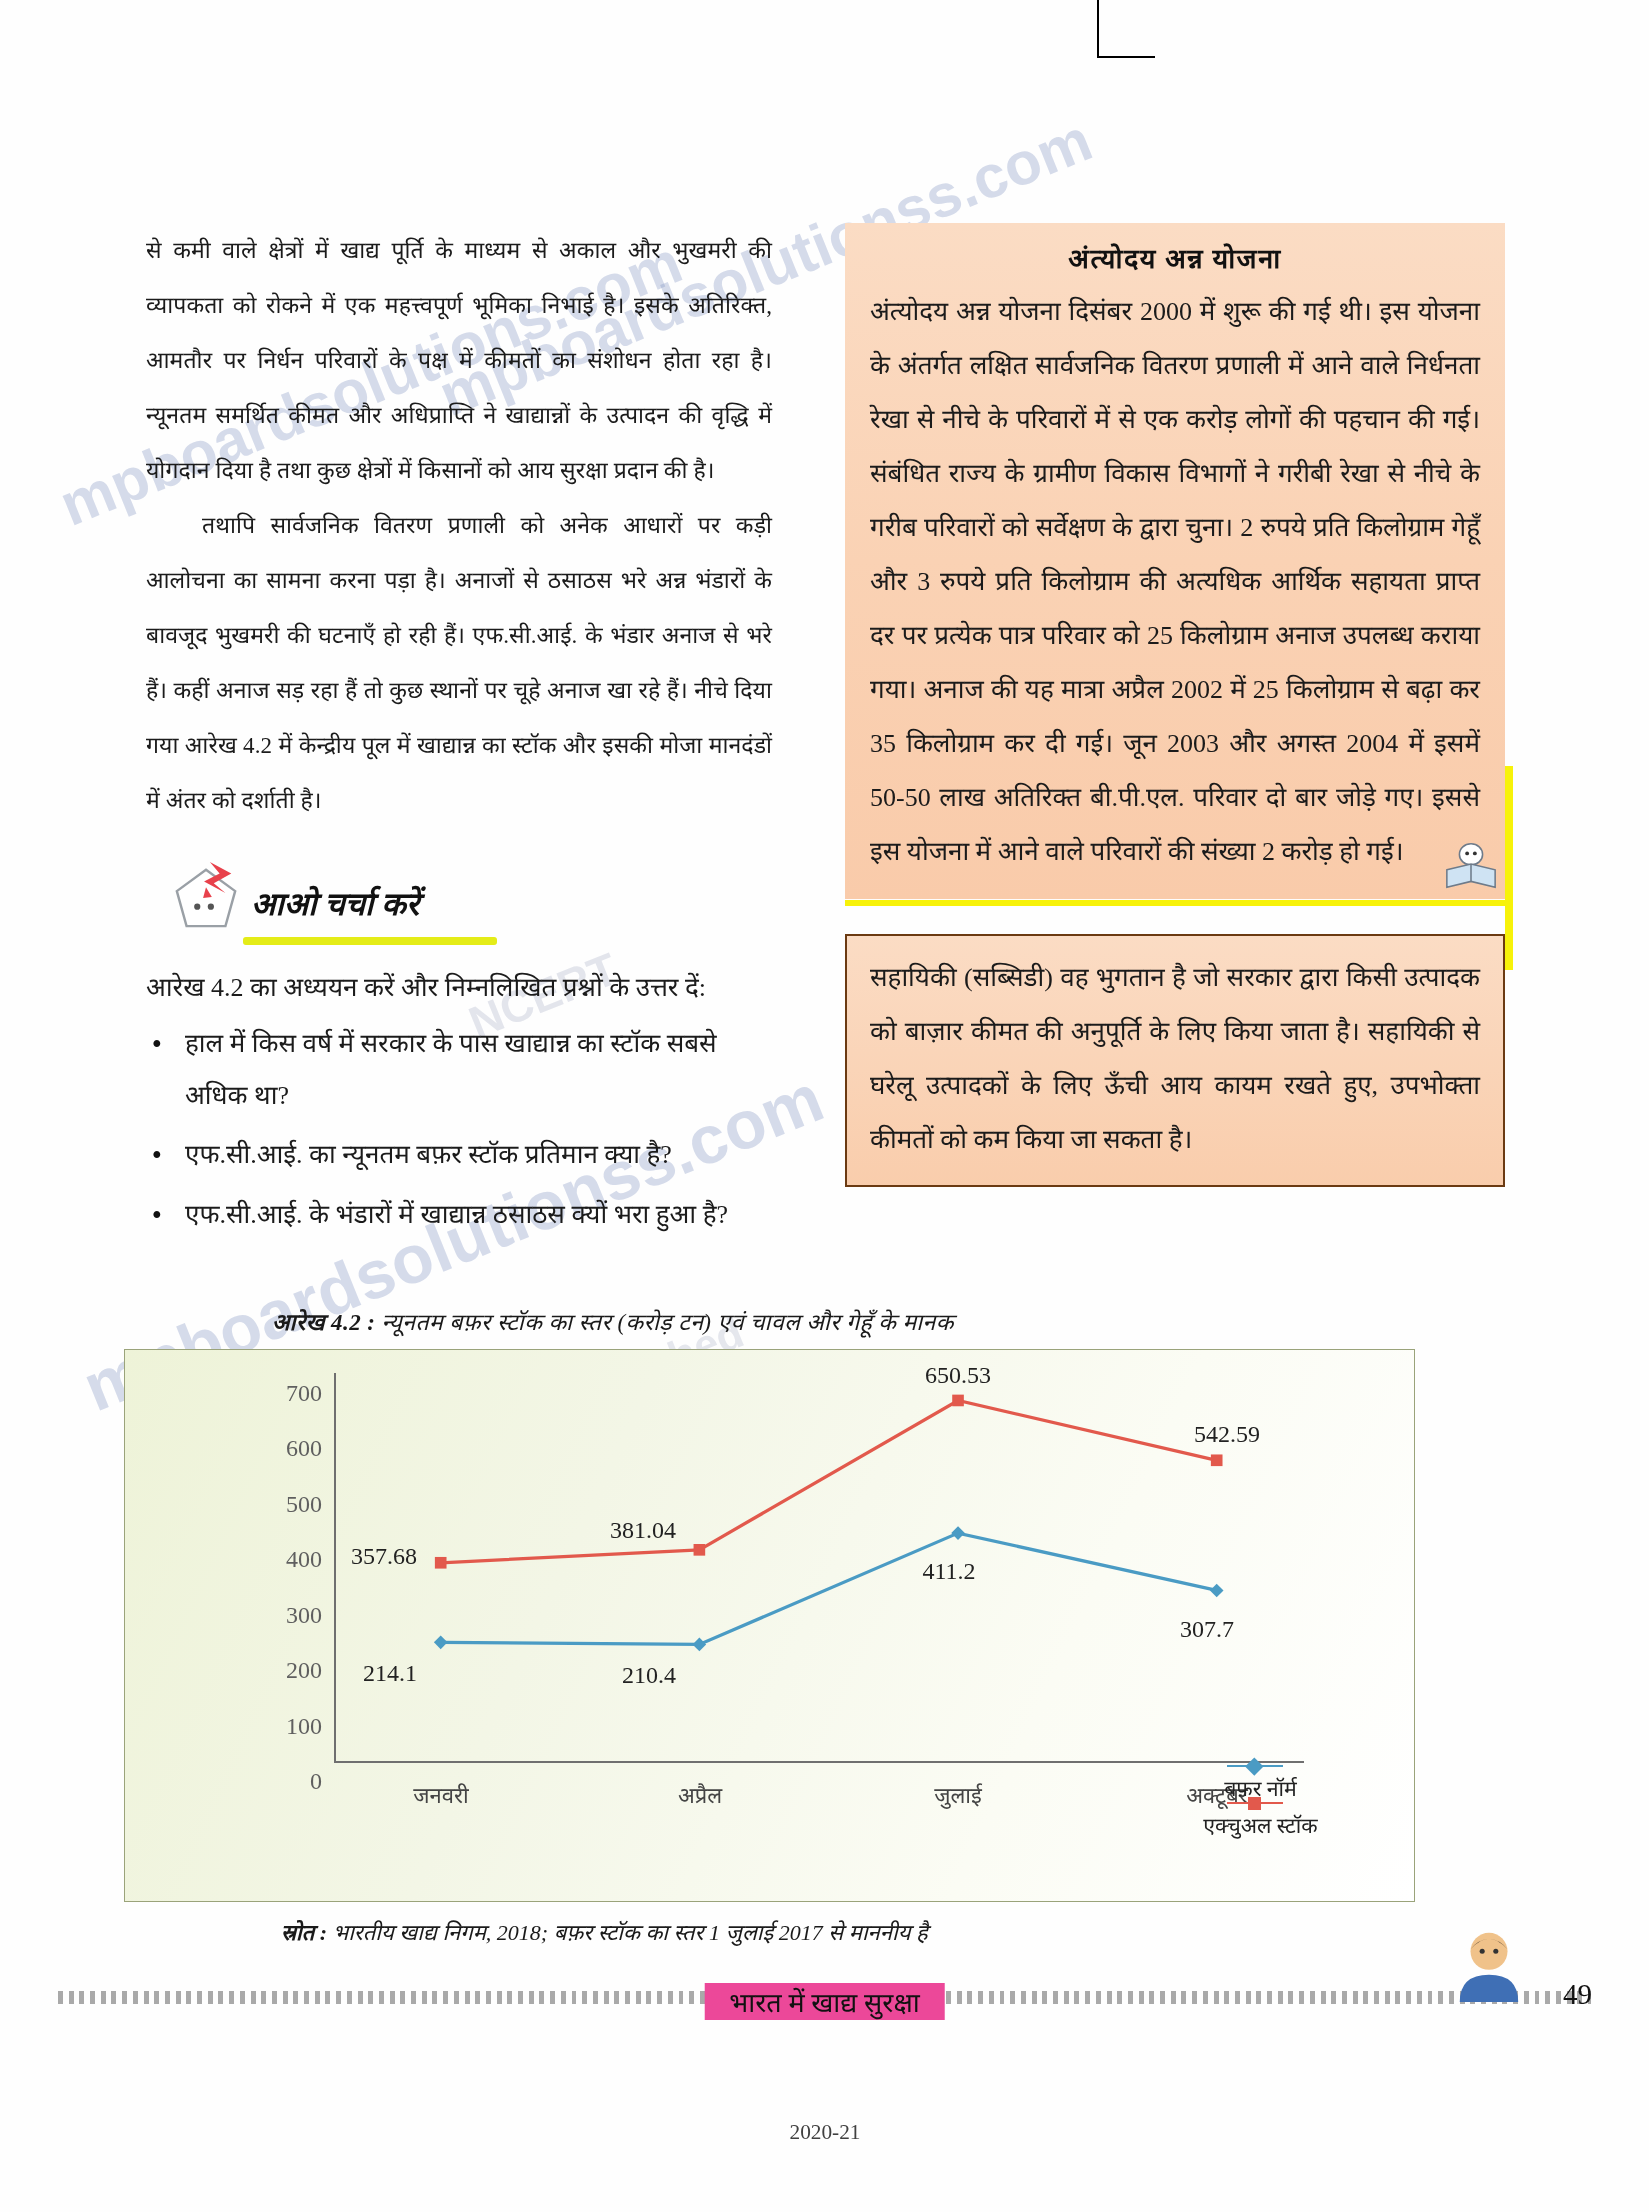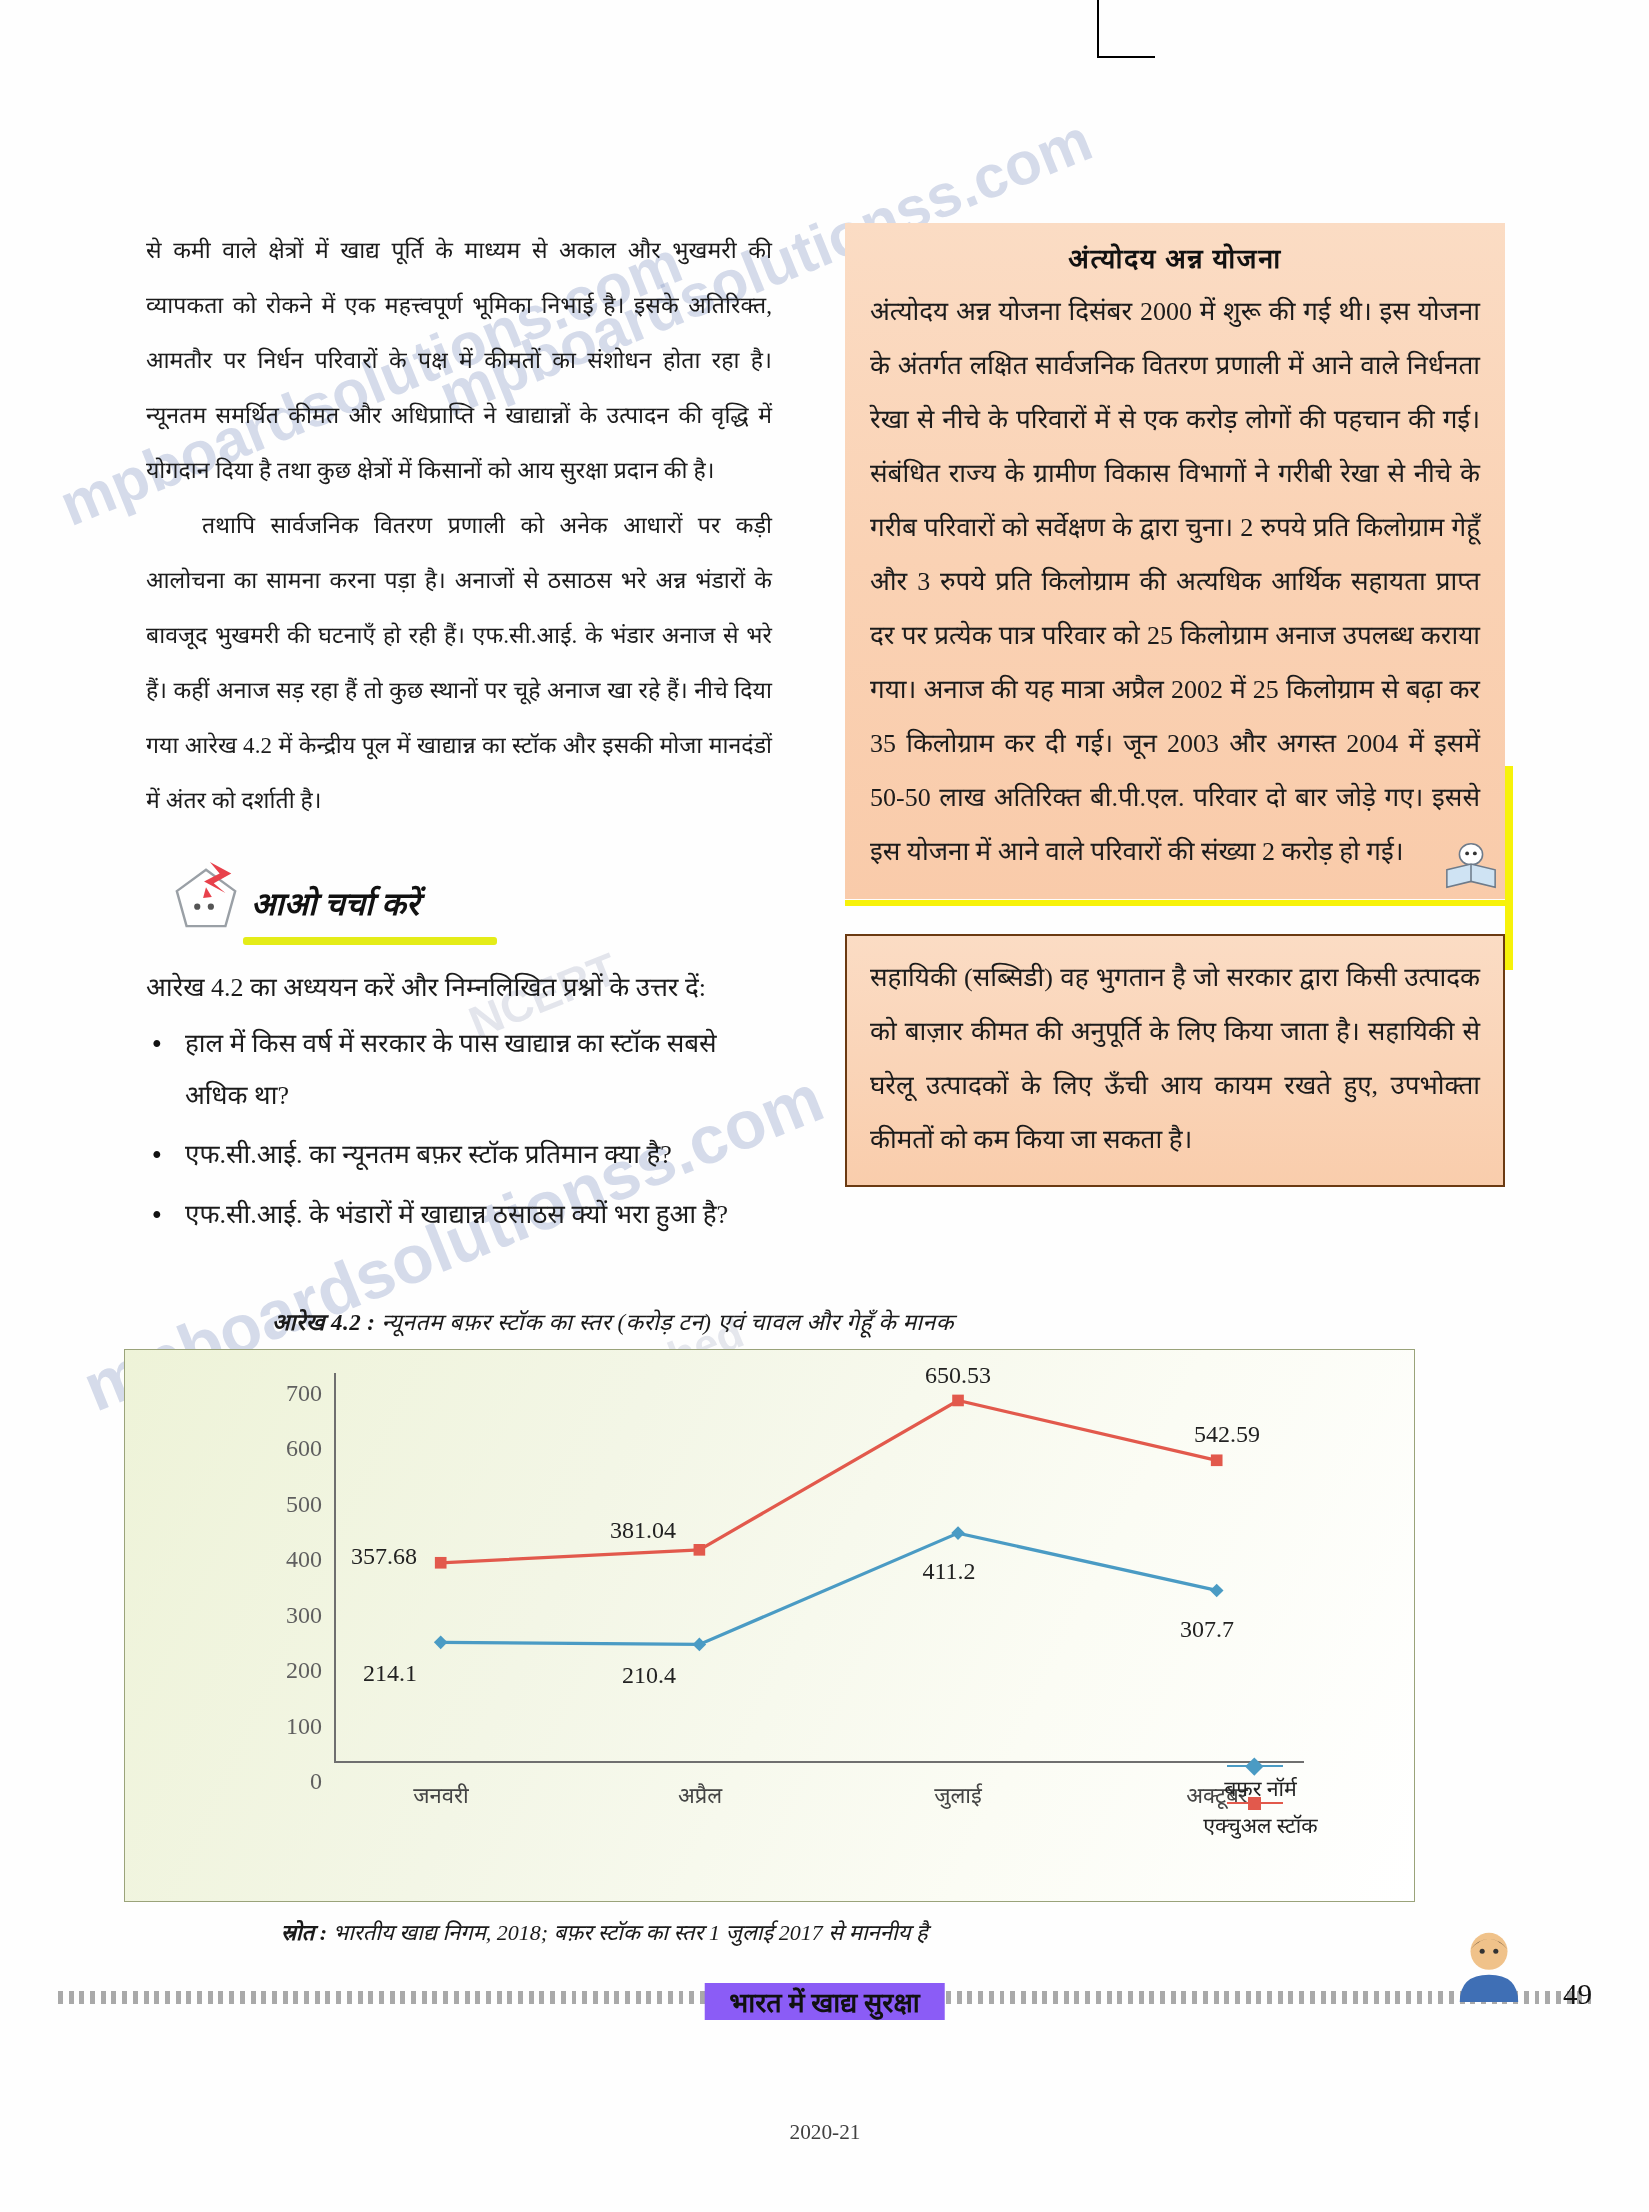--- a/index.html
+++ b/index.html
@@ -274,24 +274,24 @@
   .footer-dots {
     position: absolute;
     left: 0; top: 15.5px;
     width: 100%; height: 13.6px;
     background-image: repeating-linear-gradient(90deg,#8d8d8d 0 4.9px, transparent 4.9px 10.7px);
     opacity: .75;
   }
   .footer-title {
     position: absolute;
     left: 50%; top: 2; transform: translateX(-50%);
-    background: #8b5cf6;
+    background: #ec4899;
     padding: 0 25px;
     font-size: 27px;
-    font-weight: bold;
+    font-weight: normal;
     color: #111;
     top: 7.8px;
   }
   .page-number {
     position: absolute;
     right: 58px; top: 1978px;
     font-size: 29px;
     font-weight: normal;
     color: #111;
   }

